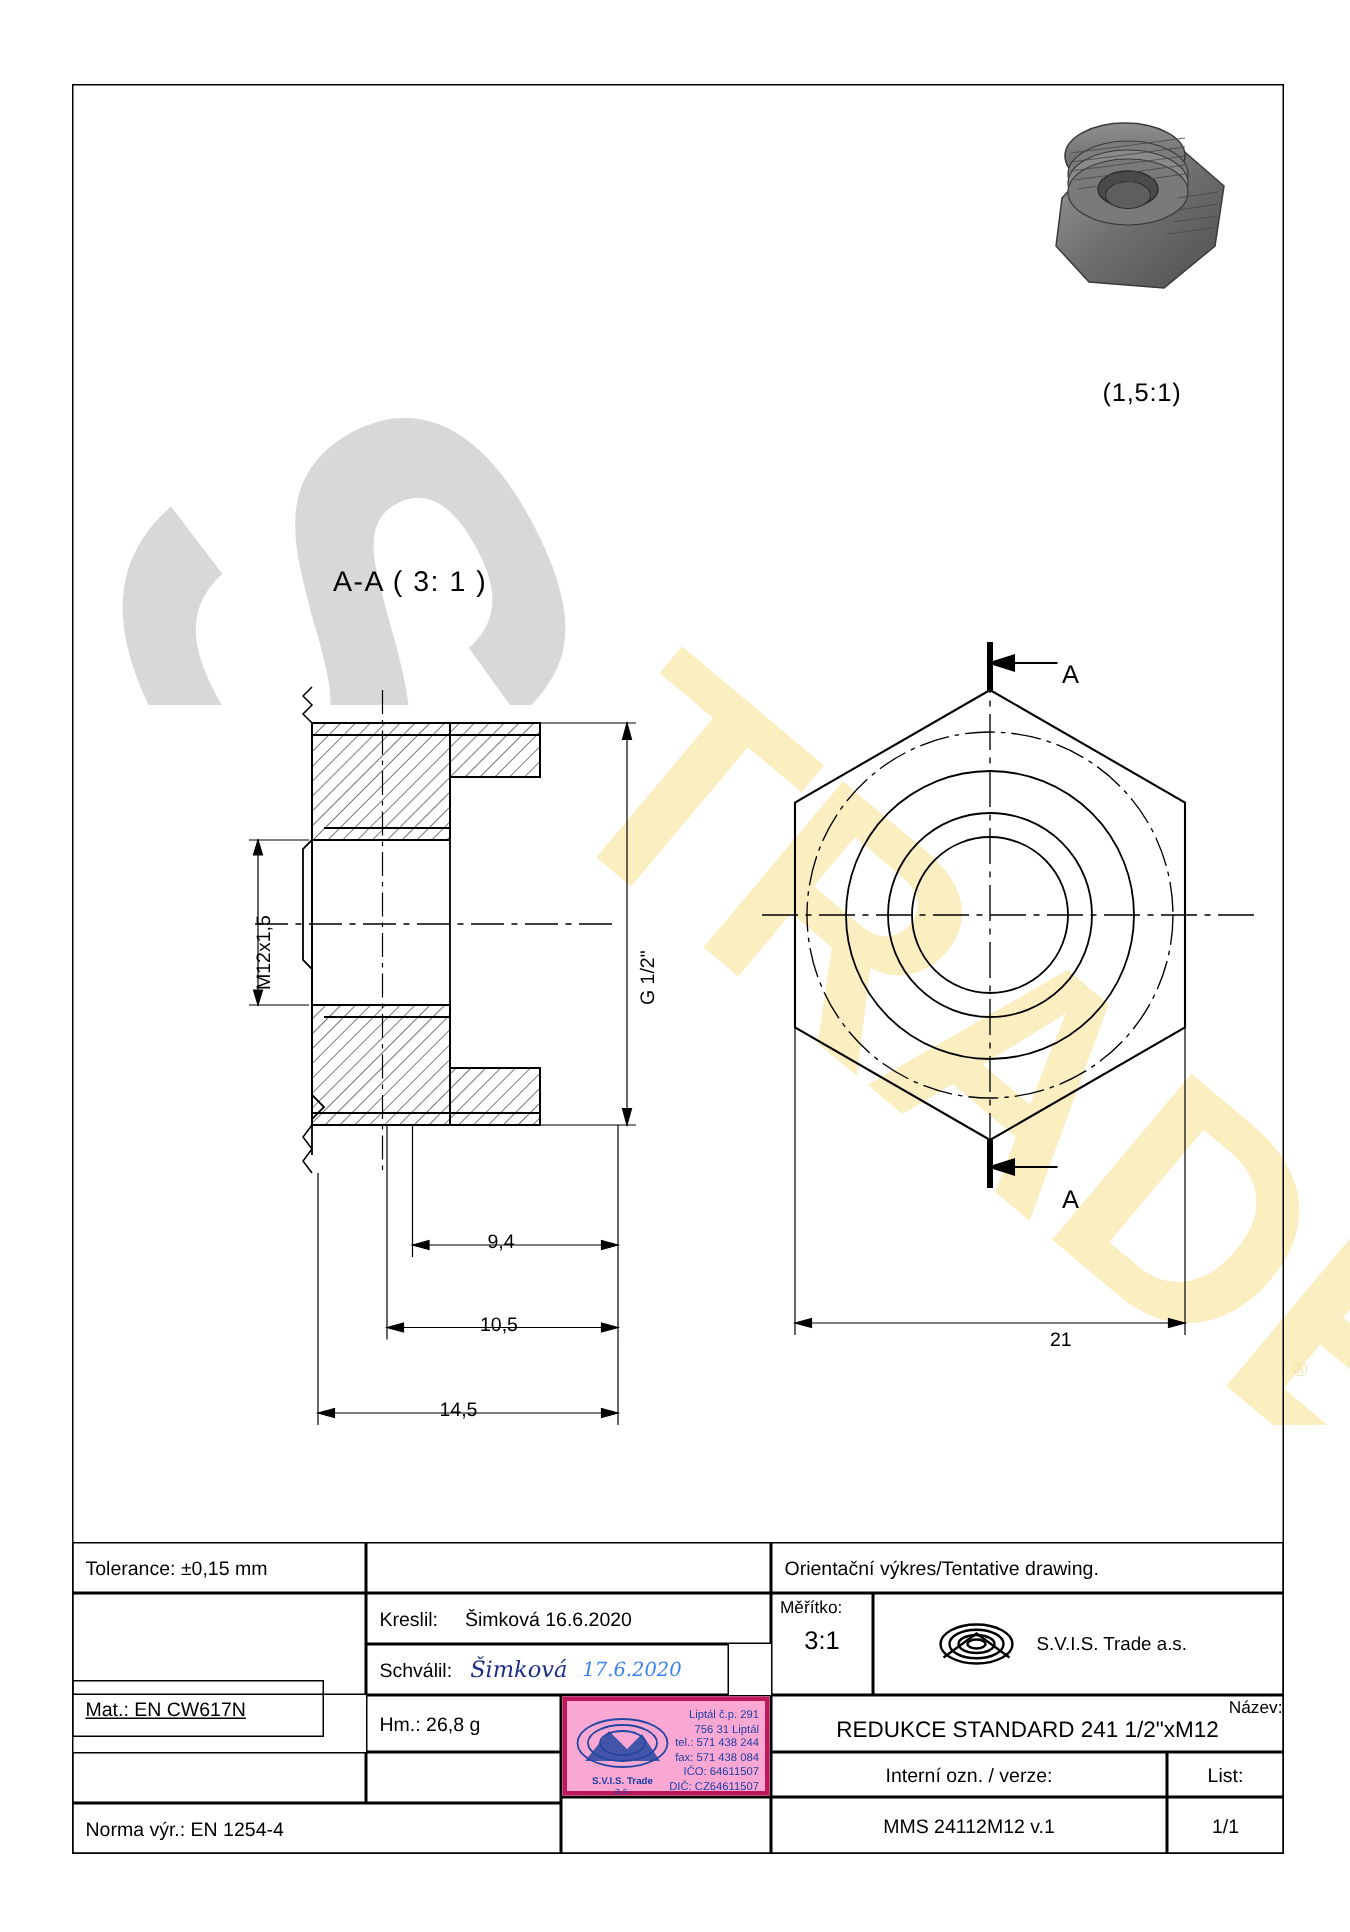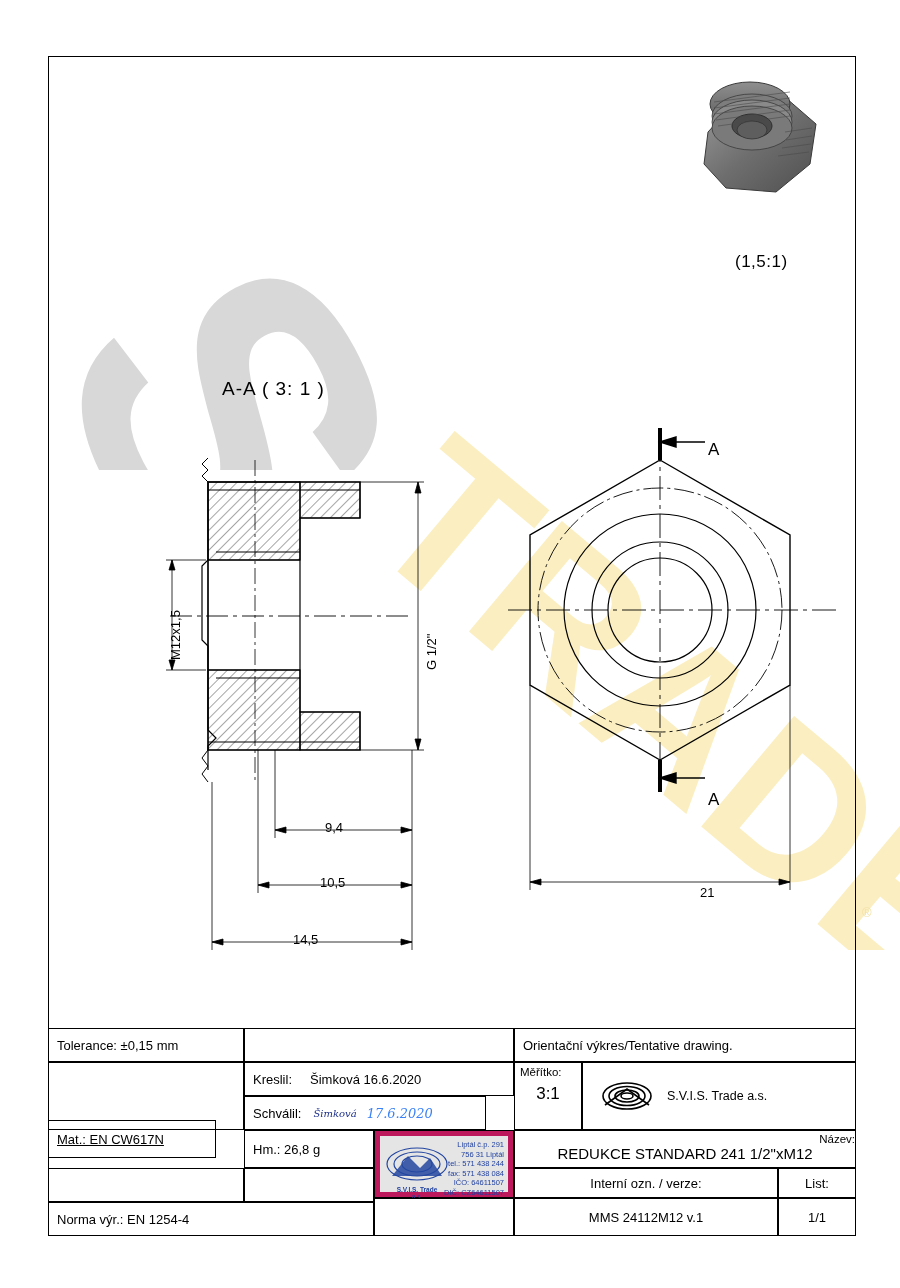--- a/index.html
+++ b/index.html
@@ -26,25 +26,25 @@
 
   
   .tb{position:absolute;left:48px;top:1028px;width:808px;height:208px;box-sizing:border-box;}
   .tb .cell{position:absolute;box-sizing:border-box;border:1px solid #000;font-size:13px;}
   .tb .pad{padding:4px 8px;}
   .tb .ctr{display:flex;align-items:center;justify-content:center;text-align:center;}
   .tb .lft{display:flex;align-items:center;}
   .small{font-size:11.5px;}
   .big{font-size:17px;}
   .mid{font-size:15px;}
-  .sig{font-family:"DejaVu Serif",serif;font-style:italic;color:#1d2f8a;font-size:10px;}
+  .sig{font-family:"DejaVu Serif",serif;font-style:italic;color:#1d2f8a;font-size:15px;}
   .sig-date{font-family:"DejaVu Serif",serif;font-style:italic;color:#3b82f6;font-size:13px;}
 
   
-  .stamp{position:absolute;border:5px solid #be185d;box-sizing:border-box;background:#e5e5e5;}
+  .stamp{position:absolute;border:3px solid #be185d;box-sizing:border-box;background:#f9a8d4;}
   .stamp-txt{color:#1e3fa0;font-size:7.5px;line-height:9.5px;text-align:right;}
   .stamp-name{color:#1e3fa0;font-size:6.5px;text-align:center;font-weight:bold;}
 
   .logo-txt{font-size:12.5px;}
   svg{display:block;}
 </style>
 </head>
 <body>
 
 <div class="wm wm-svis">
@@ -249,21 +249,21 @@
       <span class="sig" style="margin-left:12px;">Šimková</span>
       <span class="sig-date" style="margin-left:10px;">17.6.2020</span>
     </div>
   </div>
 
   <div class="cell" style="left:466px;top:34px;width:68px;height:68px;">
     <div class="small" style="padding:3px 5px 0 5px;">Měřítko:</div>
     <div class="big" style="text-align:center;margin-top:6px;">3:1</div>
   </div>
 
-  <div class="cell" style="left:534px;top:34px;width:274px;height:68px;">
+  <div class="cell" style="left:534px;top:34px;width:274px;height:68px;padding-left:24px;">
     <div style="display:flex;align-items:center;height:100%;padding-left:18px;">
       <span>
         <svg width="52" height="34" viewBox="0 0 52 34">
           <g fill="none" stroke="#000" stroke-width="1.6">
             <ellipse cx="26" cy="17" rx="24" ry="13"></ellipse>
             <ellipse cx="26" cy="17" rx="18" ry="9.5"></ellipse>
             <ellipse cx="26" cy="17" rx="12" ry="6"></ellipse>
             <ellipse cx="26" cy="17" rx="6" ry="3"></ellipse>
           </g>
           <path d="M4,26 L26,10 L48,26" fill="none" stroke="#000" stroke-width="1.6"></path>

